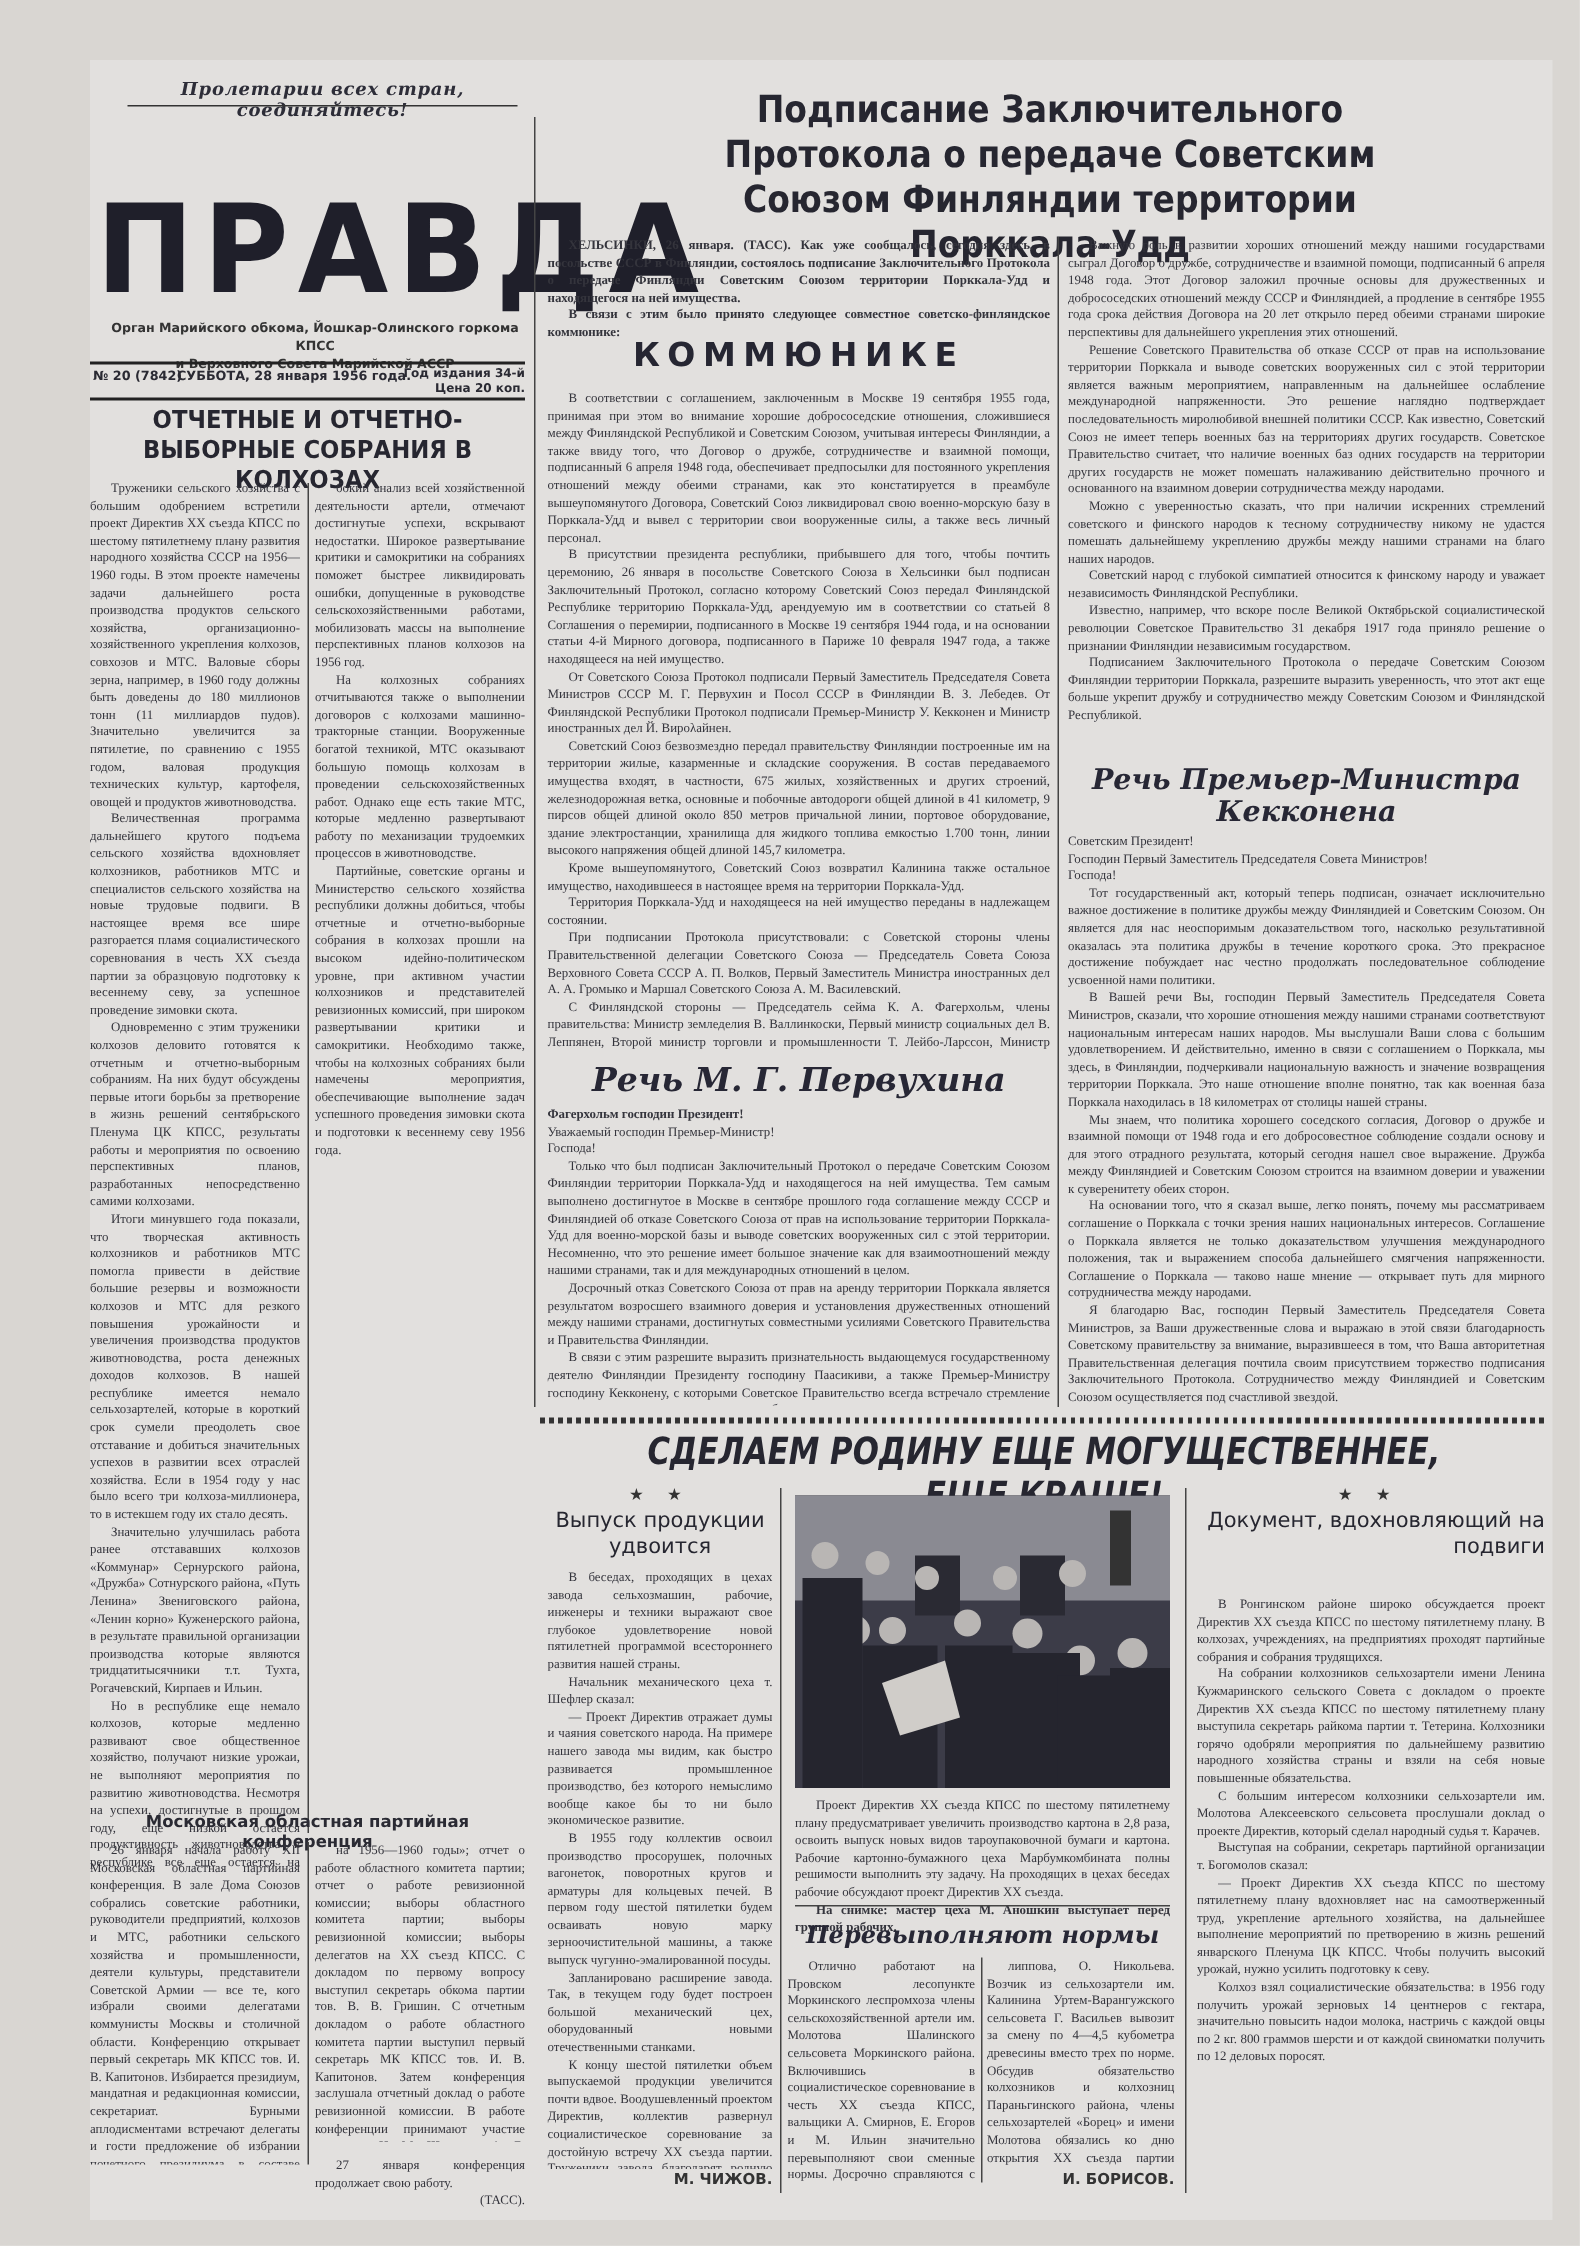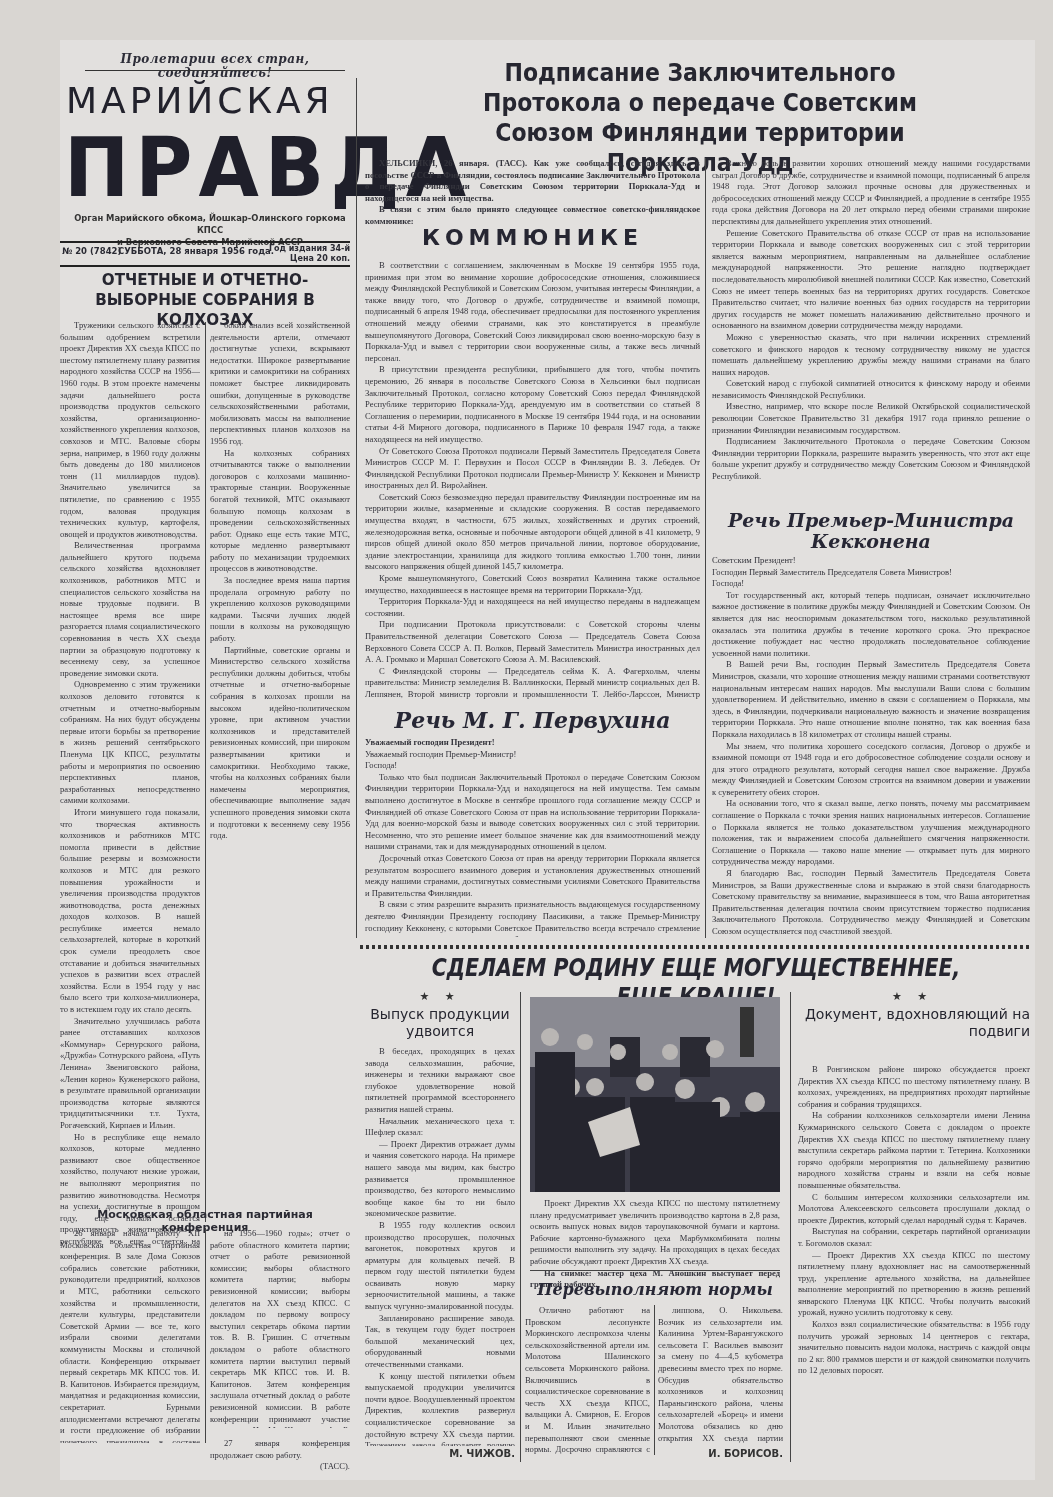--- a/index.html
+++ b/index.html
@@ -23,21 +23,20 @@
   .sig{font-family:"DejaVu Sans",sans-serif;font-weight:bold;font-size:10px;text-align:right;color:#333;}
   .stars{text-align:center;font-size:11px;color:#333;letter-spacing:6px;}
 </style>
 </head>
 <body>
 
 <div class="page">
 
   <div class="abs motto" style="left:30px;top:12px;width:250px;text-align:center;">Пролетарии всех стран, соединяйтесь!</div>
   <div class="hrule" style="left:25px;top:30px;width:260px;background:#333;"></div>
-  <div class="abs mast1" style="left:6px;top:40px;">МАРИЙСКАЯ</div>
   <div class="abs mast2" style="left:4px;top:80px;">ПРАВДА</div>
   <div class="abs organ" style="left:10px;top:172px;width:280px;">
     <div>Орган Марийского обкома, Йошкар-Олинского горкома КПСС</div>
     <div>и Верховного Совета Марийской АССР</div>
   </div>
   <div class="hrule" style="left:0;top:201px;width:290px;height:2px;background:#222;"></div>
   <div class="abs sans" style="left:2px;top:206px;font-size:8.5px;font-weight:bold;">№ 20 (7842)</div>
   <div class="abs sans" style="left:58px;top:206px;font-size:8.5px;font-weight:bold;">СУББОТА, 28 января 1956 года.</div>
   <div class="abs sans" style="left:208px;top:204px;font-size:8px;font-weight:bold;text-align:right;width:82px;line-height:10px;">
     <div>Год издания 34-й</div>
@@ -53,21 +52,20 @@
     <p>Величественная программа дальнейшего крутого подъема сельского хозяйства вдохновляет колхозников, работников МТС и специалистов сельского хозяйства на новые трудовые подвиги. В настоящее время все шире разгорается пламя социалистического соревнования в честь XX съезда партии за образцовую подготовку к весеннему севу, за успешное проведение зимовки скота.</p>
     <p>Одновременно с этим труженики колхозов деловито готовятся к отчетным и отчетно-выборным собраниям. На них будут обсуждены первые итоги борьбы за претворение в жизнь решений сентябрьского Пленума ЦК КПСС, результаты работы и мероприятия по освоению перспективных планов, разработанных непосредственно самими колхозами.</p>
     <p>Итоги минувшего года показали, что творческая активность колхозников и работников МТС помогла привести в действие большие резервы и возможности колхозов и МТС для резкого повышения урожайности и увеличения производства продуктов животноводства, роста денежных доходов колхозов. В нашей республике имеется немало сельхозартелей, которые в короткий срок сумели преодолеть свое отставание и добиться значительных успехов в развитии всех отраслей хозяйства. Если в 1954 году у нас было всего три колхоза-миллионера, то в истекшем году их стало десять.</p>
     <p>Значительно улучшилась работа ранее отстававших колхозов «Коммунар» Сернурского района, «Дружба» Сотнурского района, «Путь Ленина» Звениговского района, «Ленин корно» Куженерского района, в результате правильной организации производства которые являются тридцатитысячники т.т. Тухта, Рогачевский, Кирпаев и Ильин.</p>
     <p>Но в республике еще немало колхозов, которые медленно развивают свое общественное хозяйство, получают низкие урожаи, не выполняют мероприятия по развитию животноводства. Несмотря на успехи, достигнутые в прошлом году, еще низкой остается продуктивность животноводства в республике все еще остается на низком уровне.</p>
   </div>
   <div class="vrule" style="left:145px;top:282px;height:900px;"></div>
   <div class="abs txt" style="left:150px;top:280px;width:140px;height:900px;overflow:hidden;">
     <p>бокий анализ всей хозяйственной деятельности артели, отмечают достигнутые успехи, вскрывают недостатки. Широкое развертывание критики и самокритики на собраниях поможет быстрее ликвидировать ошибки, допущенные в руководстве сельскохозяйственными работами, мобилизовать массы на выполнение перспективных планов колхозов на 1956 год.</p>
     <p>На колхозных собраниях отчитываются также о выполнении договоров с колхозами машинно-тракторные станции. Вооруженные богатой техникой, МТС оказывают большую помощь колхозам в проведении сельскохозяйственных работ. Однако еще есть такие МТС, которые медленно развертывают работу по механизации трудоемких процессов в животноводстве.</p>
-    <p>За последнее время наша партия проделала огромную работу по укреплению колхозов руководящими кадрами. Тысячи лучших людей пошли в колхозы на руководящую работу.</p>
     <p>Партийные, советские органы и Министерство сельского хозяйства республики должны добиться, чтобы отчетные и отчетно-выборные собрания в колхозах прошли на высоком идейно-политическом уровне, при активном участии колхозников и представителей ревизионных комиссий, при широком развертывании критики и самокритики. Необходимо также, чтобы на колхозных собраниях были намечены мероприятия, обеспечивающие выполнение задач успешного проведения зимовки скота и подготовки к весеннему севу 1956 года.</p>
   </div>
 
   <div class="abs sans" style="left:0;top:1168px;width:290px;text-align:center;font-weight:bold;font-size:11px;color:#2a2a33;">Московская областная партийная конференция</div>
   <div class="abs txt" style="left:0;top:1188px;width:140px;height:215px;overflow:hidden;">
       <p>26 января начала работу XII Московская областная партийная конференция. В зале Дома Союзов собрались советские работники, руководители предприятий, колхозов и МТС, работники сельского хозяйства и промышленности, деятели культуры, представители Советской Армии — все те, кого избрали своими делегатами коммунисты Москвы и столичной области. Конференцию открывает первый секретарь МК КПСС тов. И. В. Капитонов. Избирается президиум, мандатная и редакционная комиссии, секретариат. Бурными аплодисментами встречают делегаты и гости предложение об избрании почетного президиума в составе Президиума ЦК КПСС. Утверждается повестка дня: обсуждение проекта ЦК КПСС «Директивы XX съезда КПСС по шестому пятилетнему плану развития народного хозяйства СССР</p>
     </div>
   <div class="vrule" style="left:145px;top:1188px;height:215px;"></div>
   <div class="abs txt" style="left:150px;top:1188px;width:140px;height:200px;overflow:hidden;">
       <p>на 1956—1960 годы»; отчет о работе областного комитета партии; отчет о работе ревизионной комиссии; выборы областного комитета партии; выборы ревизионной комиссии; выборы делегатов на XX съезд КПСС. С докладом по первому вопросу выступил секретарь обкома партии тов. В. В. Гришин. С отчетным докладом о работе областного комитета партии выступил первый секретарь МК КПСС тов. И. В. Капитонов. Затем конференция заслушала отчетный доклад о работе ревизионной комиссии. В работе конференции принимают участие товарищи Н. М. Шверник, А. Б. Аристов, Н. И. Беляев, П. Н. Поспелов, Д. Т. Шепилов.</p>
@@ -92,29 +90,29 @@
     <p>Территория Порккала-Удд и находящееся на ней имущество переданы в надлежащем состоянии.</p>
     <p>При подписании Протокола присутствовали: с Советской стороны члены Правительственной делегации Советского Союза — Председатель Совета Союза Верховного Совета СССР А. П. Волков, Первый Заместитель Министра иностранных дел А. А. Громыко и Маршал Советского Союза А. М. Василевский.</p>
     <p>С Финляндской стороны — Председатель сейма К. А. Фагерхольм, члены правительства: Министр земледелия В. Валлинкоски, Первый министр социальных дел В. Леппянен, Второй министр торговли и промышленности Т. Лейбо-Ларссон, Министр обороны Э. Скут, Первый министр путей сообщения и общественных работ М. Миеттунен, Первый министр финансов П. Терво, Второй министр путей сообщения и общественных работ Х. Тиайнен, Второй министр финансов В. Веннамо, Министр просвещения г-жа К. Саалласти, Министр юстиции В. Хейнрикссон, Министр внутренних дел В. Келсо.</p>
 
   </div>
   <div class="vrule" style="left:645px;top:118px;height:780px;"></div>
   <div class="abs txt" style="left:652px;top:118px;width:318px;height:345px;overflow:hidden;">
     <p>Важную роль в развитии хороших отношений между нашими государствами сыграл Договор о дружбе, сотрудничестве и взаимной помощи, подписанный 6 апреля 1948 года. Этот Договор заложил прочные основы для дружественных и добрососедских отношений между СССР и Финляндией, а продление в сентябре 1955 года срока действия Договора на 20 лет открыло перед обеими странами широкие перспективы для дальнейшего укрепления этих отношений.</p>
     <p>Решение Советского Правительства об отказе СССР от прав на использование территории Порккала и выводе советских вооруженных сил с этой территории является важным мероприятием, направленным на дальнейшее ослабление международной напряженности. Это решение наглядно подтверждает последовательность миролюбивой внешней политики СССР. Как известно, Советский Союз не имеет теперь военных баз на территориях других государств. Советское Правительство считает, что наличие военных баз одних государств на территории других государств не может помешать налаживанию действительно прочного и основанного на взаимном доверии сотрудничества между народами.</p>
     <p>Можно с уверенностью сказать, что при наличии искренних стремлений советского и финского народов к тесному сотрудничеству никому не удастся помешать дальнейшему укреплению дружбы между нашими странами на благо наших народов.</p>
-    <p>Советский народ с глубокой симпатией относится к финскому народу и обеими независимость Финляндской Республики.</p>
+    <p>Советский народ с глубокой симпатией относится к финскому народу и уважает независимость Финляндской Республики.</p>
     <p>Известно, например, что вскоре после Великой Октябрьской социалистической революции Советское Правительство 31 декабря 1917 года приняло решение о признании Финляндии независимым государством.</p>
     <p>Подписанием Заключительного Протокола о передаче Советским Союзом Финляндии территории Порккала, разрешите выразить уверенность, что этот акт еще больше укрепит дружбу и сотрудничество между Советским Союзом и Финляндской Республикой.</p>
 
   </div>
 
   <div class="abs ital" style="left:305px;top:667px;width:335px;font-size:22px;">Речь М. Г. Первухина</div>
   <div class="abs txt" style="left:305px;top:697px;width:335px;height:200px;overflow:hidden;">
-    <div style="font-weight:bold;">Уважаемый господин Президент!</div>
+    <div style="font-weight:bold;">Фагерхольм господин Президент!</div>
     <div>Уважаемый господин Премьер-Министр!</div>
     <div>Господа!</div>
     <p>Только что был подписан Заключительный Протокол о передаче Советским Союзом Финляндии территории Порккала-Удд и находящегося на ней имущества. Тем самым выполнено достигнутое в Москве в сентябре прошлого года соглашение между СССР и Финляндией об отказе Советского Союза от прав на использование территории Порккала-Удд для военно-морской базы и выводе советских вооруженных сил с этой территории. Несомненно, что это решение имеет большое значение как для взаимоотношений между нашими странами, так и для международных отношений в целом.</p>
     <p>Досрочный отказ Советского Союза от прав на аренду территории Порккала является результатом возросшего взаимного доверия и установления дружественных отношений между нашими странами, достигнутых совместными усилиями Советского Правительства и Правительства Финляндии.</p>
     <p>В связи с этим разрешите выразить признательность выдающемуся государственному деятелю Финляндии Президенту господину Паасикиви, а также Премьер-Министру господину Кекконену, с которыми Советское Правительство всегда встречало стремление к взаимопониманию и укреплению дружбы между нашими государствами.</p>
   </div>
 
   <div class="abs ital" style="left:652px;top:470px;width:318px;font-size:19px;line-height:21px;">Речь Премьер-Министра Кекконена</div>
   <div class="abs txt" style="left:652px;top:515px;width:318px;height:385px;overflow:hidden;">
     <div>Советским Президент!</div>

